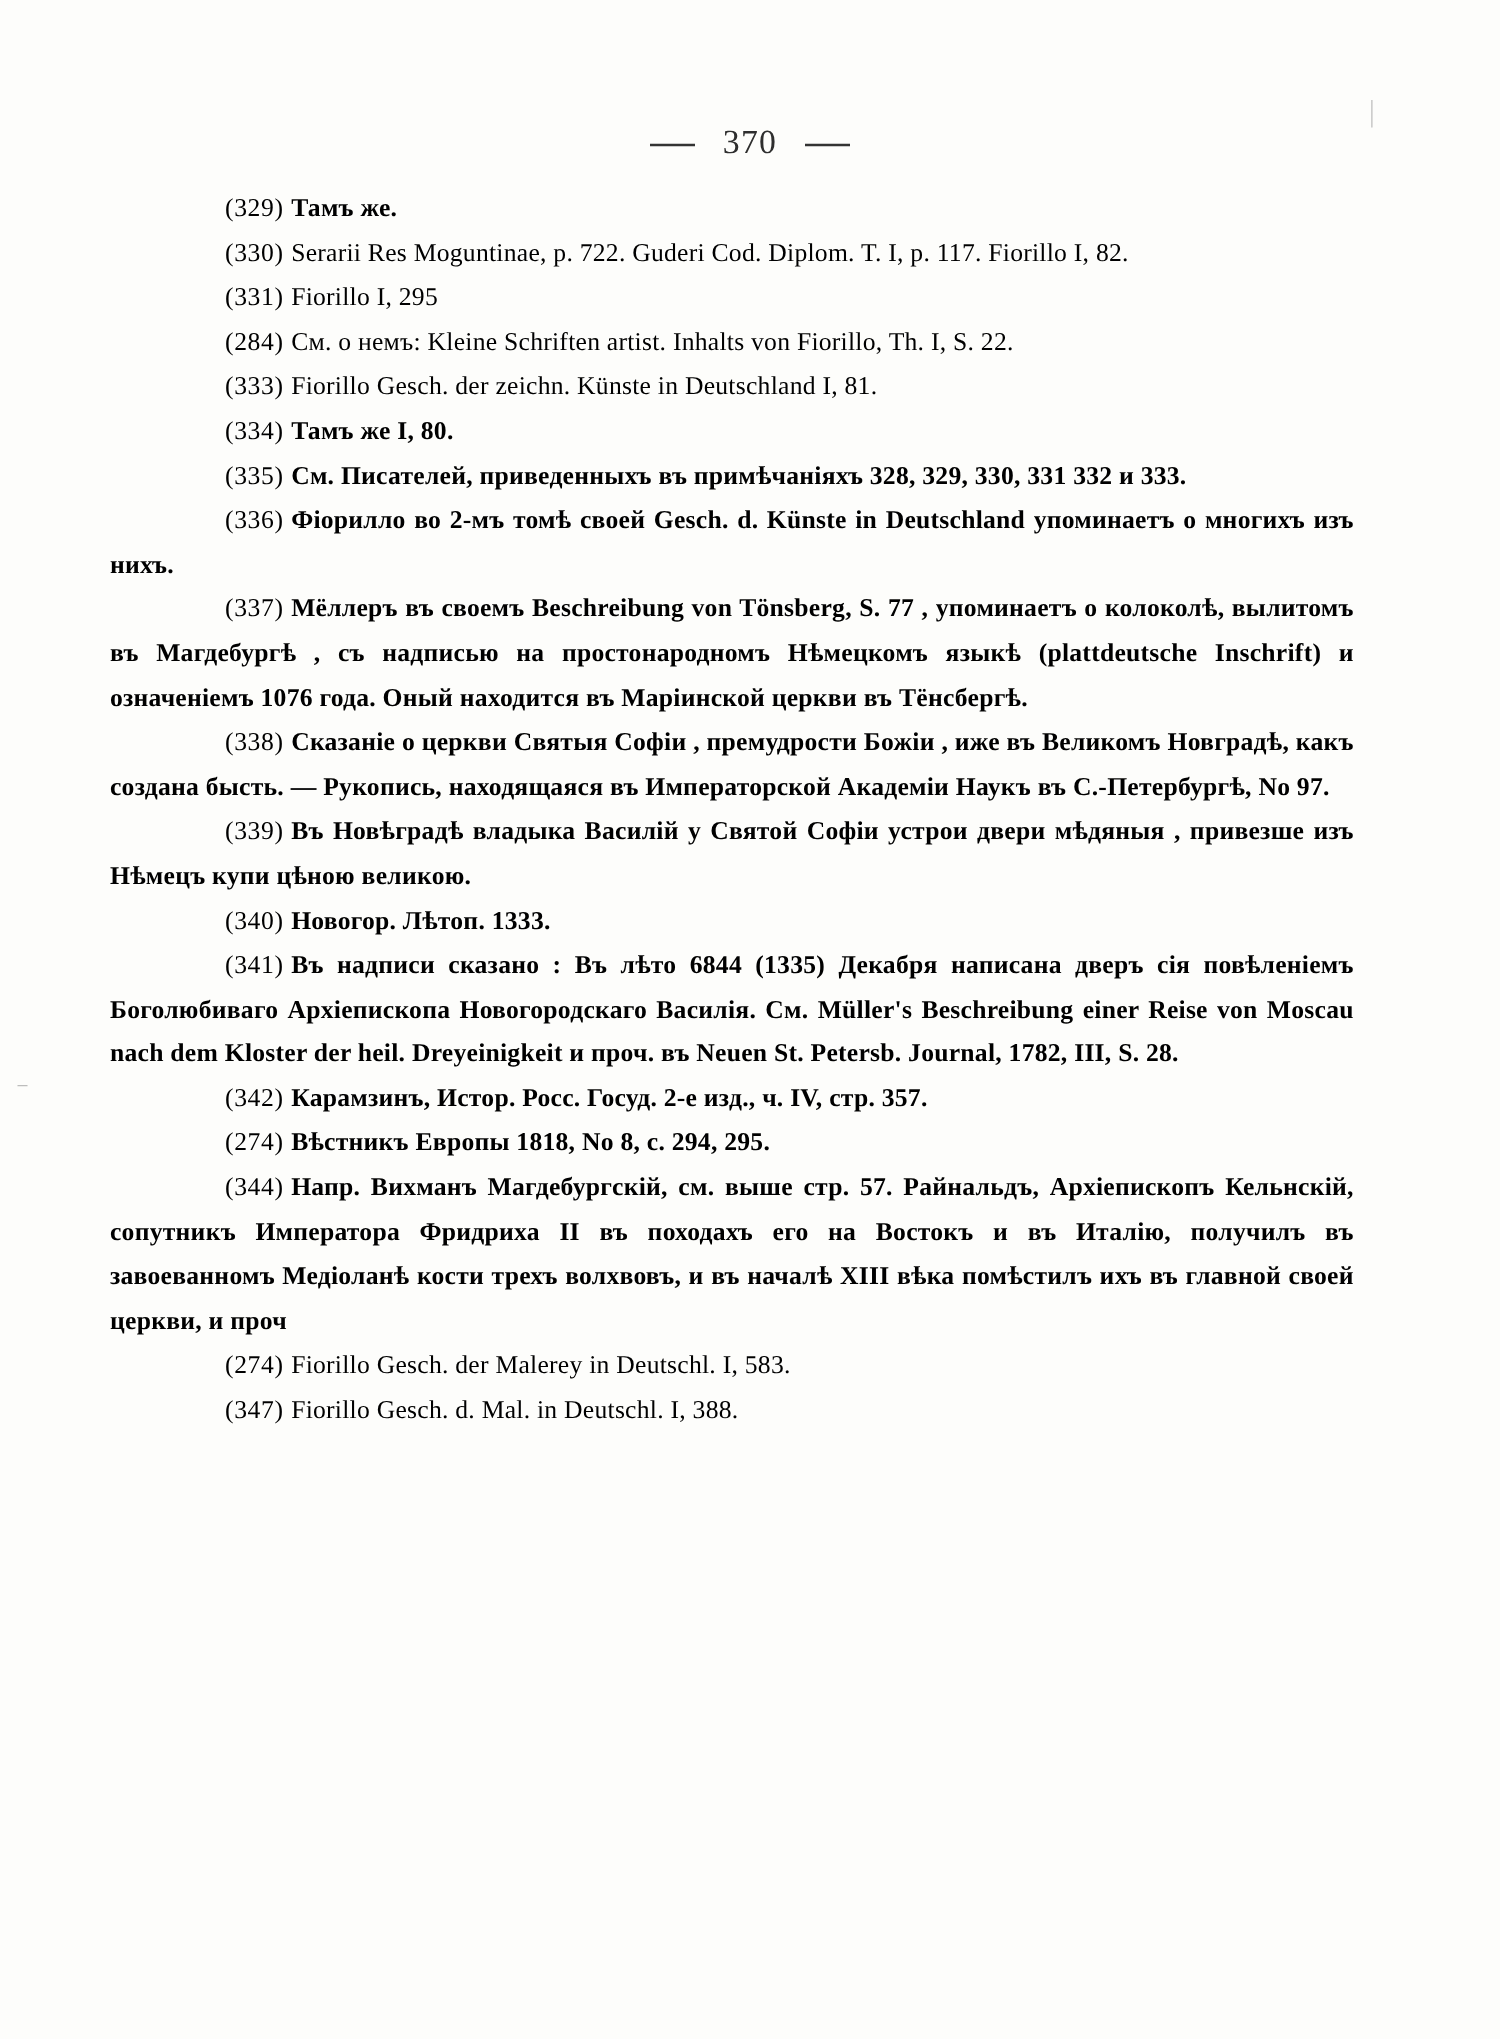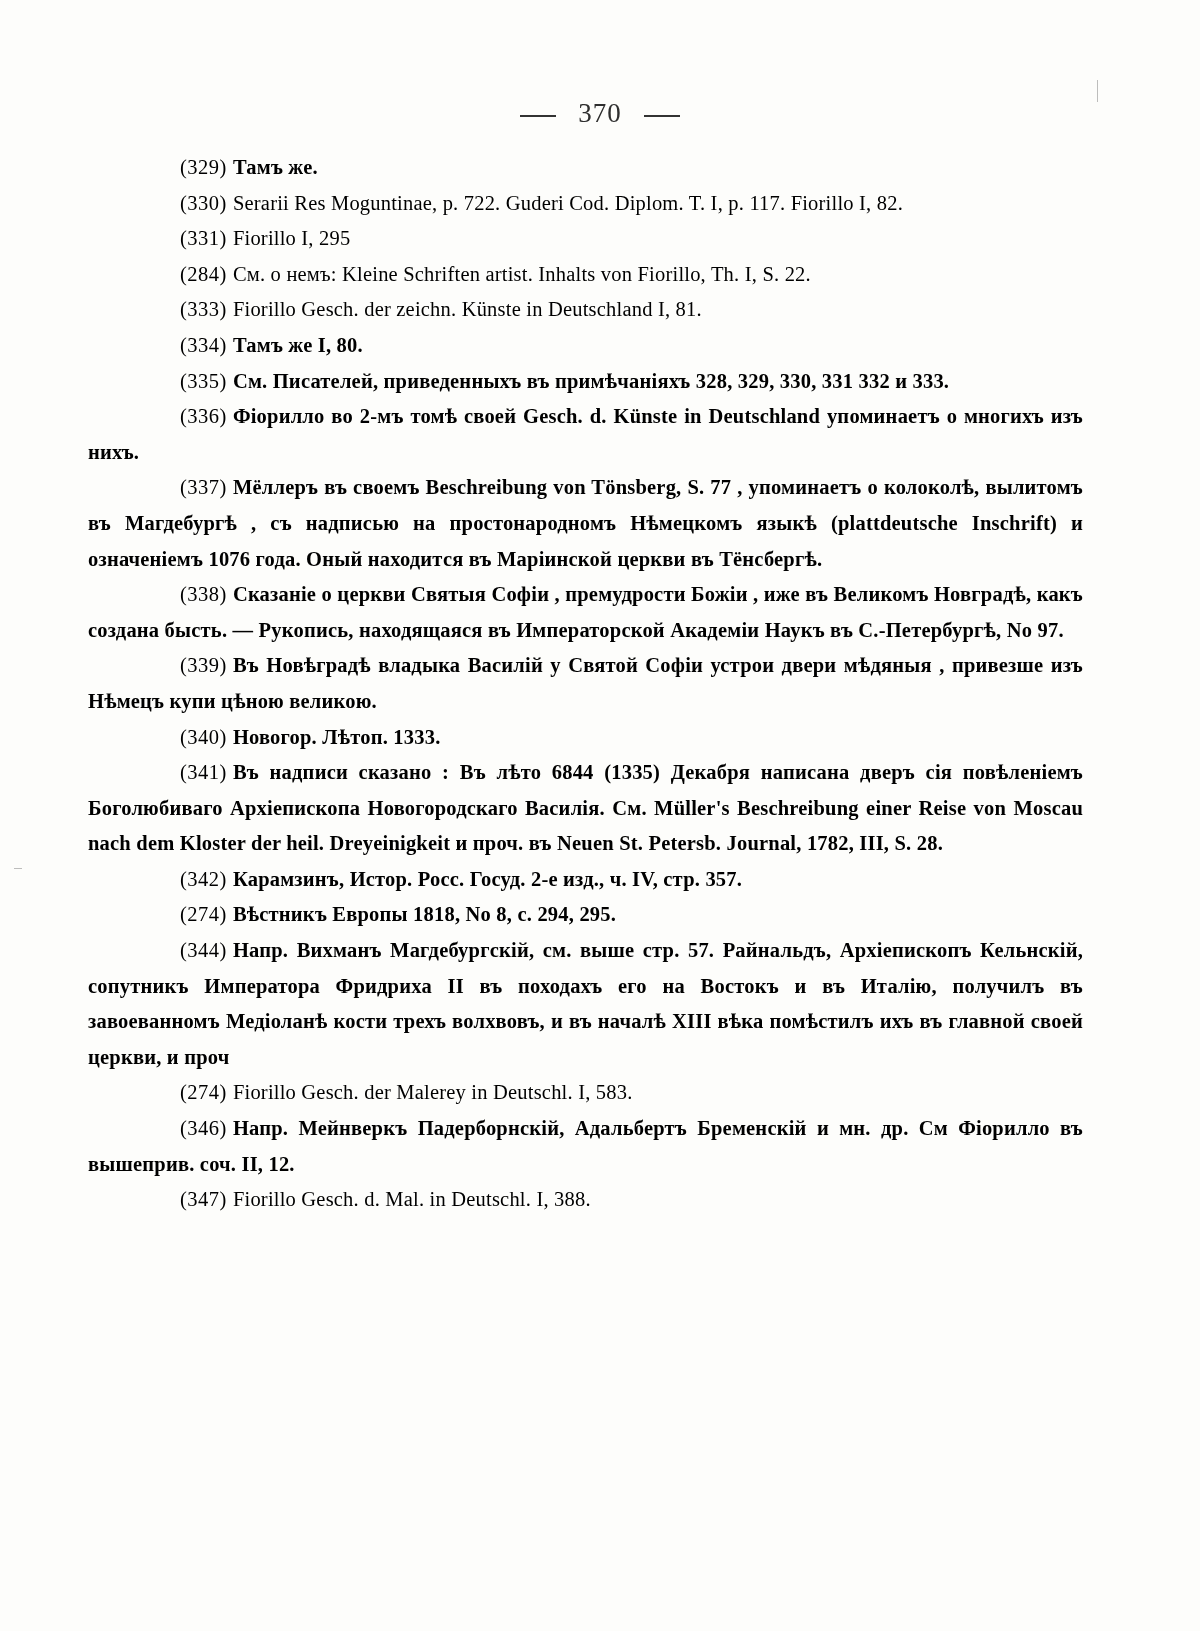--- a/index.html
+++ b/index.html
@@ -96,19 +96,18 @@
     <p class="note"><span class="num">(336)</span><span class="body">Фіорилло во 2-мъ томѣ своей Gesch. d. Künste in Deutschland упоминаетъ о многихъ изъ нихъ.</span></p>
     <p class="note"><span class="num">(337)</span><span class="body">Мёллеръ въ своемъ Beschreibung von Tönsberg, S. 77 , упоминаетъ о колоколѣ, вылитомъ въ Магдебургѣ , съ надписью на простонародномъ Нѣмецкомъ языкѣ (plattdeutsche Inschrift) и означеніемъ 1076 года. Оный находится въ Маріинской церкви въ Тёнсбергѣ.</span></p>
     <p class="note"><span class="num">(338)</span><span class="body">Сказаніе о церкви Святыя Софіи , премудрости Божіи , иже въ Великомъ Новградѣ, какъ создана бысть. — Рукопись, находящаяся въ Императорской Академіи Наукъ въ С.-Петербургѣ, No 97.</span></p>
     <p class="note"><span class="num">(339)</span><span class="body">Въ Новѣградѣ владыка Василій у Святой Софіи устрои двери мѣдяныя , привезше изъ Нѣмецъ купи цѣною великою.</span></p>
     <p class="note"><span class="num">(340)</span><span class="body">Новогор. Лѣтоп. 1333.</span></p>
     <p class="note"><span class="num">(341)</span><span class="body">Въ надписи сказано : Въ лѣто 6844 (1335) Декабря написана дверъ сія повѣленіемъ Боголюбиваго Архіепископа Новогородскаго Василія. См. Müller's Beschreibung einer Reise von Moscau nach dem Kloster der heil. Dreyeinigkeit и проч. въ Neuen St. Petersb. Journal, 1782, III, S. 28.</span></p>
     <p class="note"><span class="num">(342)</span><span class="body">Карамзинъ, Истор. Росс. Госуд. 2-е изд., ч. IV, стр. 357.</span></p>
     <p class="note"><span class="num">(274)</span><span class="body">Вѣстникъ Европы 1818, No 8, с. 294, 295.</span></p>
     <p class="note"><span class="num">(344)</span><span class="body">Напр. Вихманъ Магдебургскій, см. выше стр. 57. Райнальдъ, Архіепископъ Кельнскій, сопутникъ Императора Фридриха II въ походахъ его на Востокъ и въ Италію, получилъ въ завоеванномъ Медіоланѣ кости трехъ волхвовъ, и въ началѣ XIII вѣка помѣстилъ ихъ въ главной своей церкви, и проч</span></p>
     <p class="note latin"><span class="num">(274)</span><span class="body">Fiorillo Gesch. der Malerey in Deutschl. I, 583.</span></p>
-    <p class="note"><span class="num">(346)</span><span class="body">Напр. Мейнверкъ Падерборнскій, Адальбертъ Бременскій и мн. др. См Фіорилло въ вышеприв. соч. II, 12.</span></p>
     <p class="note latin"><span class="num">(347)</span><span class="body">Fiorillo Gesch. d. Mal. in Deutschl. I, 388.</span></p>
   </div>
 
   <div class="margin-mark" style="left:1097px; top:80px; width:1px; height:22px;"></div>
   <div class="margin-mark" style="left:14px; top:868px; width:8px; height:1px;"></div>
 </div>
 
 </body></html>

